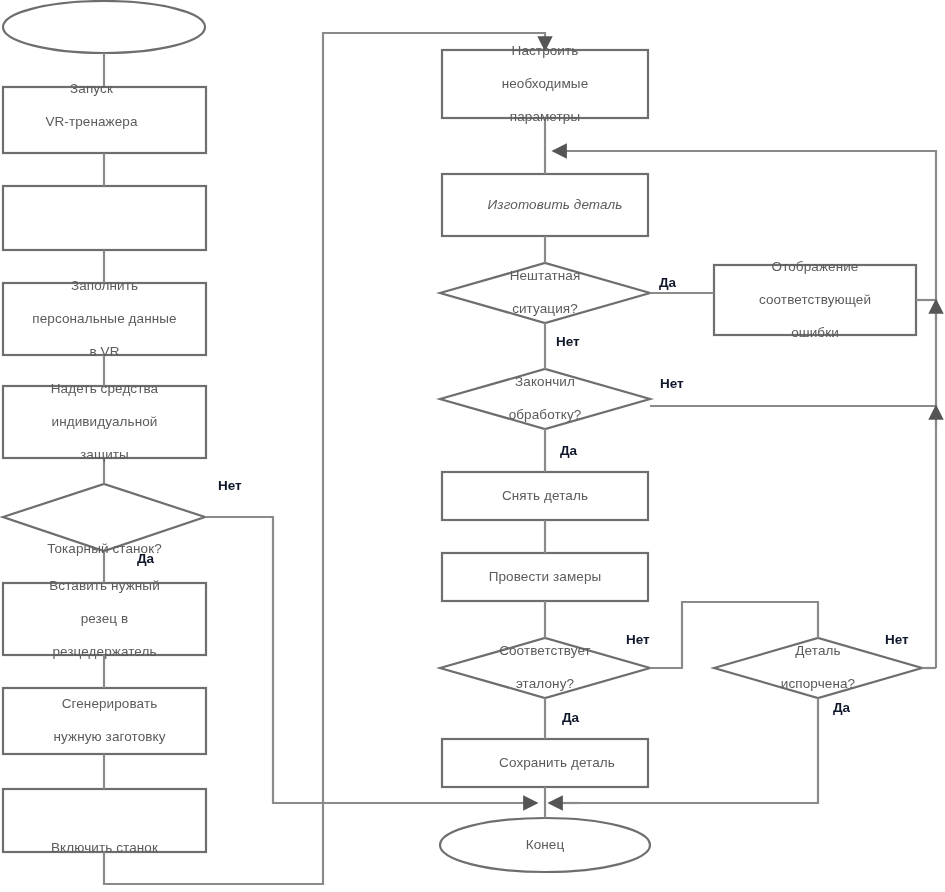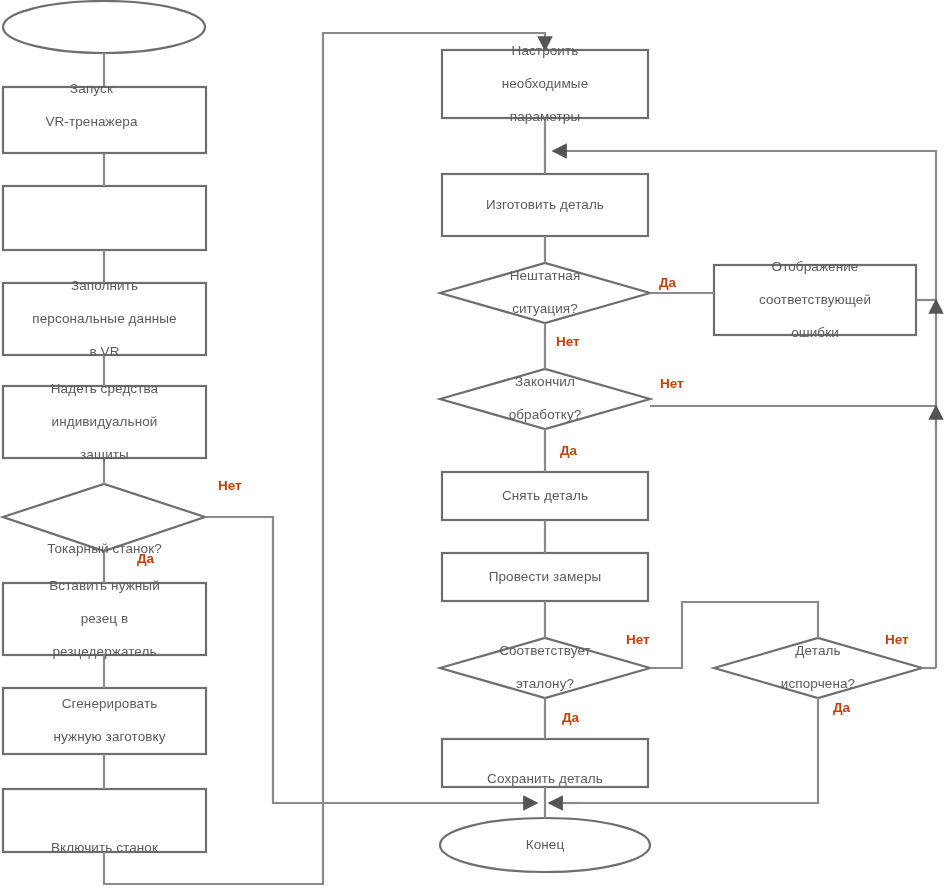--- a/index.html
+++ b/index.html
@@ -47,21 +47,21 @@
     letter-spacing: 0.1px;
     pointer-events: none;
     -webkit-font-smoothing: antialiased;
   }
   .node-text span {
     display: block;
     width: 100%;
   }
   .edge-label {
     position: absolute;
-    color: #c2410c;
+    color: #0f172a;
     font-family: "Liberation Sans", sans-serif;
     font-size: 13.5px;
     line-height: 15px;
     font-weight: bold;
     white-space: nowrap;
     pointer-events: none;
   }
   .hit {
     position: absolute;
     cursor: pointer;
@@ -202,21 +202,21 @@
   </div>
 
   <div class="node-text" style="left:3px; top:812px; width:203px; height:73px;">
     <span>Включить станок</span>
   </div>
 
   <div class="node-text" style="left:442px; top:50px; width:206px; height:68px;">
     <span><span>Настроить</span><br><span>необходимые</span><br><span>параметры</span></span>
   </div>
 
-  <div class="node-text" style="left:442px; top:174px; width:206px; height:62px;">
+  <div class="node-text" style="left:452px; top:174px; width:206px; height:62px;font-style:italic;">
     <span>Изготовить деталь</span>
   </div>
 
   <div class="node-text" style="left:455px; top:268px; width:180px; height:50px;">
     <span><span>Нештатная</span><br><span>ситуация?</span></span>
   </div>
 
   <div class="node-text" style="left:714px; top:265px; width:202px; height:70px;">
     <span><span>Отображение</span><br><span>соответствующей</span><br><span>ошибки</span></span>
   </div>
@@ -234,21 +234,21 @@
   </div>
 
   <div class="node-text" style="left:452px; top:643px; width:186px; height:50px;text-align:center;">
     <span><span>Соответствует</span><br><span>эталону?</span></span>
   </div>
 
   <div class="node-text" style="left:728px; top:643px; width:180px; height:50px;">
     <span><span>Деталь</span><br><span>испорчена?</span></span>
   </div>
 
-  <div class="node-text" style="left:442px; top:739px; width:206px; height:48px;margin-top:16px;">
+  <div class="node-text" style="left:454px; top:739px; width:206px; height:48px;">
     <span>Сохранить деталь</span>
   </div>
 
   <div class="node-text" style="left:440px; top:819px; width:210px; height:52px;">
     <span>Конец</span>
   </div>
 
   <div class="edge-label" style="left:218px; top:478px;">Нет</div>
 
   <div class="edge-label" style="left:137px; top:551px;">Да</div>

